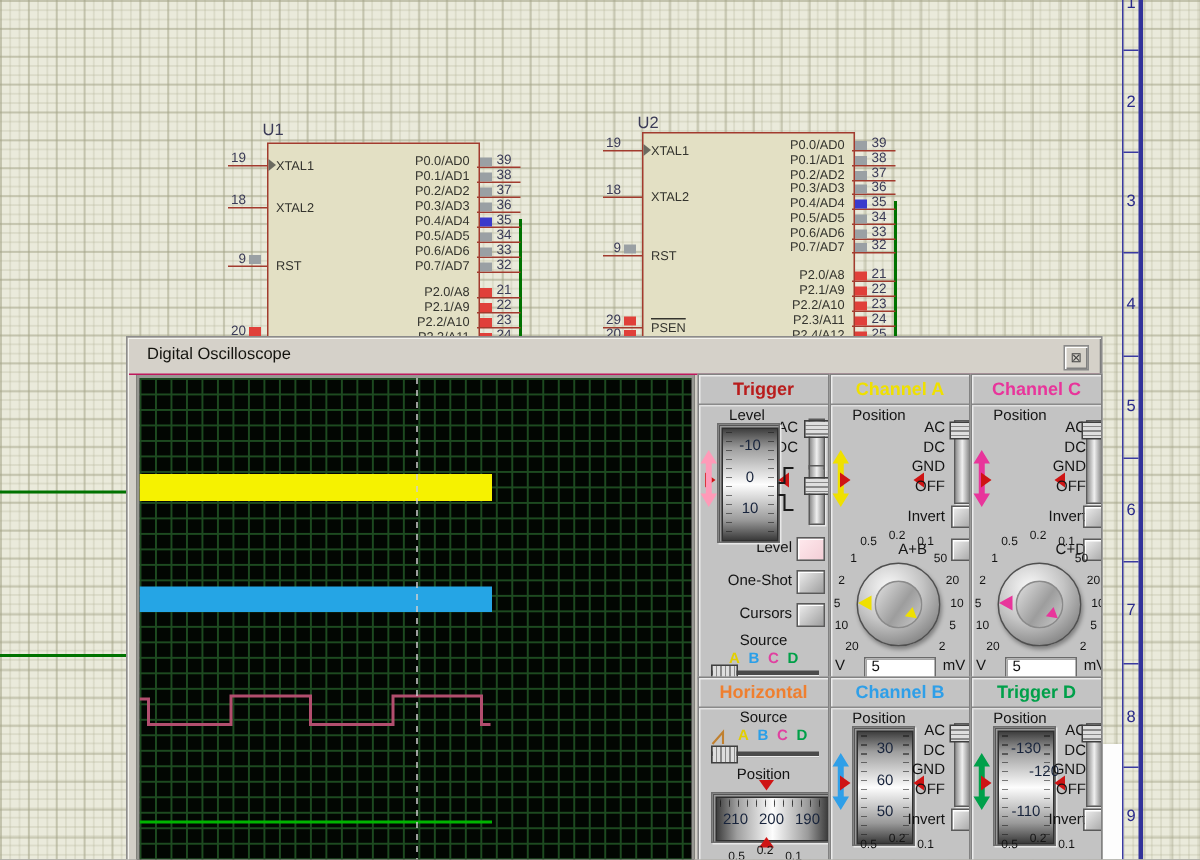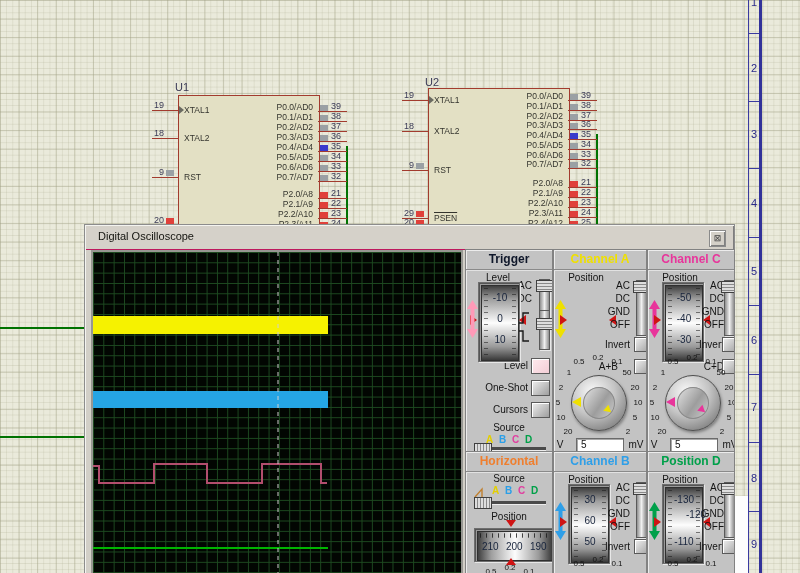--- a/index.html
+++ b/index.html
@@ -264,21 +264,21 @@
       <svg id="trace-svg" width="368" height="322" viewBox="0 0 368 322">
           <rect x="0" y="64" width="235" height="18" fill="#f6f200"></rect>
           <rect x="0" y="139" width="235" height="17" fill="#25a5e5"></rect>
           <polyline points="0,214 6,214 6,231 61,231 61,212 114,212 114,231 169,231 169,212 228,212 228,231 234,231" fill="none" stroke="#b24e6e" stroke-width="2"></polyline>
           <rect x="0" y="295" width="235" height="2" fill="#00b400"></rect>
           <line x1="185" y1="0" x2="185" y2="322" stroke="#cfcfcf" stroke-width="1" stroke-dasharray="4 4"></line>
         </svg>
     </div>
 
     <div class="sec" id="sec-trigger" style="left:380px;top:24px;width:86px;height:202px">
-      <div class="sec-h" style="color: #0f172a;">Trigger</div>
+      <div class="sec-h" style="color: #b91c1c;">Trigger</div>
       <div class="lbl c" style="left:8px;top:22px;width:48px">Level</div>
       <div class="lbl r" style="left:40px;top:30px;width:26px">AC</div>
       <div class="lbl r" style="left:40px;top:43px;width:26px">DC</div>
       <div class="lbl r" style="left:0;top:110px;width:62px">Level</div>
       <div class="lbl r" style="left:0;top:132px;width:62px">One-Shot</div>
       <div class="lbl r" style="left:0;top:154px;width:62px">Cursors</div>
       <div class="btn3d" id="btn-auto" style="left: 65px; top: 108px; background: linear-gradient(135deg, rgb(255, 234, 238), rgb(243, 206, 214));"></div>
       <div class="btn3d" style="left:65px;top:130px"></div>
       <div class="btn3d" style="left:65px;top:152px"></div>
       <div class="lbl c" style="left:18px;top:172px;width:50px">Source</div>
@@ -387,29 +387,20 @@
           <div class="knob-unit" style="left: 84px; top: 88px;">mV</div>
           <div class="knob-box" style="left: 24px; top: 82px; width: 42px; height: 13px;">5</div>
         </div>
       </div>
       <div class="sec" style="left: 562px; top: 24px; width: 86px; height: 202px;">
         <div class="sec-h" style="color: rgb(232, 53, 155);">Channel C</div>
         <div class="lbl c" style="left: 6px; top: 22px; width: 52px;">Position</div>
         <div class="dblarrow" style="left: 0px; top: 50px;"><svg width="13" height="38" viewBox="0 0 13 38">
             <path d="M6.5 0 L12 9 L8.5 9 L8.5 29 L12 29 L6.5 38 L1 29 L4.5 29 L4.5 9 L1 9 Z" fill="#e8359b"></path>
           </svg></div>
-        <div class="tw-frame" style="left: 14px; top: 32px; width: 36px; height: 74px;">
-          <div class="tw-in">
-            <div class="tw-ticks" style="left: 2px;"></div>
-            <div class="tw-ticks" style="right: 2px;"></div>
-            <div class="tw-num" style="top: 6px;">-50</div>
-            <div class="tw-num" style="top: 27px;">-40</div>
-            <div class="tw-num" style="top: 48px;">-30</div>
-          </div>
-        </div>
         <div class="tri r" style="left: 6px; top: 65px;"></div>
         <div class="tri l" style="left: 55px; top: 65px;"></div>
         <div class="lbl r" style="left: 44px; top: 30px; width: 32px;">AC</div>
         <div class="lbl r" style="left: 44px; top: 43px; width: 32px;">DC</div>
         <div class="lbl r" style="left: 44px; top: 56px; width: 32px;">GND</div>
         <div class="lbl r" style="left: 44px; top: 69px; width: 32px;">OFF</div>
         <div class="vtrack" style="left: 76px; top: 30px; height: 54px;"></div>
         <div class="sknob" style="left: 73px; top: 31px; width: 15px; height: 10px;"></div>
         <div class="lbl r" style="left: 14px; top: 89px; width: 62px;">Invert</div>
         <div class="btn3d" style="left: 74px; top: 87px; width: 16px; height: 13px;"></div>
@@ -464,21 +455,21 @@
         <div class="sknob" style="left: 79px; top: 31px; width: 15px; height: 10px;"></div>
         <div class="lbl r" style="left: 14px; top: 89px; width: 62px;">Invert</div>
         <div class="btn3d" style="left: 80px; top: 87px; width: 16px; height: 13px;"></div>
         <div class="knob-wrap" style="left: -2px; top: 106px; width: 92px; height: 92px;">
           <div class="knob-lab" style="left: 27px; top: 5px;">0.5</div>
           <div class="knob-lab" style="left: 46px; top: 1px;">0.2</div>
           <div class="knob-lab" style="left: 65px; top: 5px;">0.1</div>
         </div>
       </div>
       <div class="sec" style="left: 562px; top: 226px; width: 86px; height: 123px;">
-        <div class="sec-h" style="color: rgb(0, 160, 74);">Position D</div>
+        <div class="sec-h" style="color: rgb(0, 160, 74);">Trigger D</div>
         <div class="lbl c" style="left: 6px; top: 22px; width: 52px;">Position</div>
         <div class="dblarrow" style="left: 0px; top: 50px;"><svg width="13" height="38" viewBox="0 0 13 38">
             <path d="M6.5 0 L12 9 L8.5 9 L8.5 29 L12 29 L6.5 38 L1 29 L4.5 29 L4.5 9 L1 9 Z" fill="#00a04a"></path>
           </svg></div>
         <div class="tw-frame" style="left: 14px; top: 32px; width: 36px; height: 74px;">
           <div class="tw-in">
             <div class="tw-ticks" style="left: 2px;"></div>
             <div class="tw-ticks" style="right: 2px;"></div>
             <div class="tw-num" style="top: 6px;">-130</div>
             <div class="tw-num" style="top: 21px; padding-left: 12px;">-120</div>

